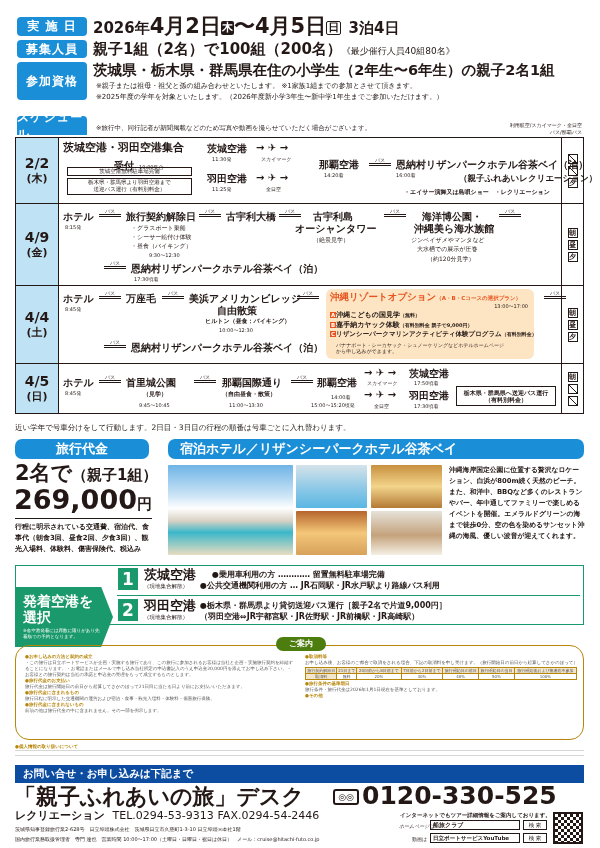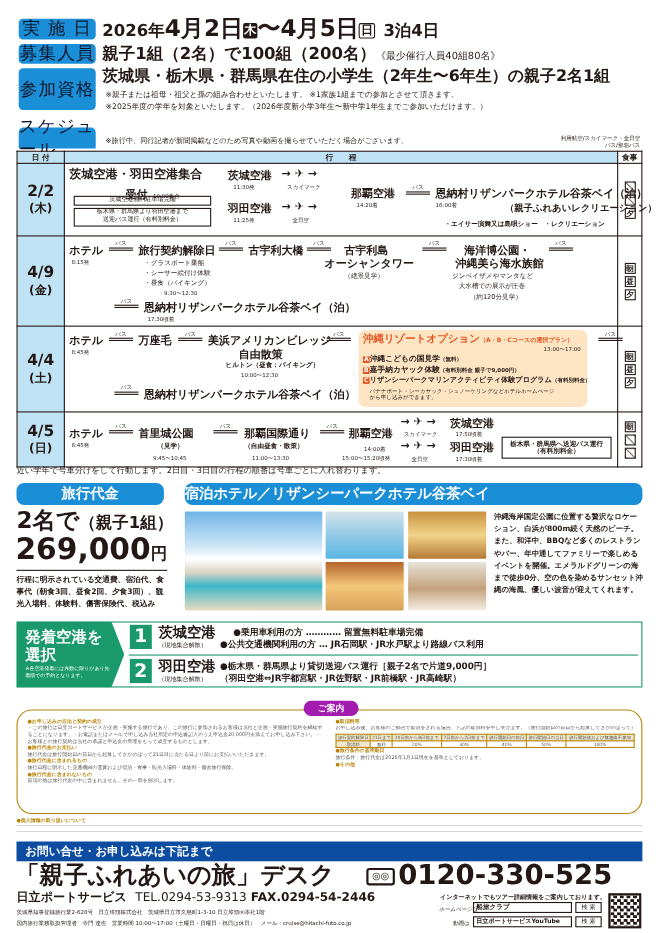--- a/index.html
+++ b/index.html
@@ -1,18 +1,18 @@
 <!DOCTYPE html>
 <html><head>
 <meta charset="utf-8">
 <style>
 *{box-sizing:border-box;margin:0;padding:0}
 body{width:600px;height:848px;background:#fff;font-family:"DejaVu Sans","Liberation Sans",sans-serif;color:#231815;overflow:hidden;position:relative}
 .abs{position:absolute}
-.lbl{background:#1a8ed6;color:#0f172a;border-radius:4px;font-weight:normal;display:flex;align-items:center;justify-content:center;font-size:16px;letter-spacing:1px}
+.lbl{background:#1a8ed6;color:#ffffff;border-radius:4px;font-weight:bold;display:flex;align-items:center;justify-content:center;font-size:12px;letter-spacing:1px}
 .hl{font-weight:bold;white-space:nowrap}
 .sm{font-size:7px;white-space:nowrap}
 .xs{font-size:5.5px;white-space:nowrap}
 table.sch{border-collapse:collapse;position:absolute;left:15px;top:137px;width:569px;border:1.5px solid #231815}
 table.sch td,table.sch th{border:1px solid #231815;padding:0;vertical-align:middle}
 table.sch th{background:#bfe3f5;font-size:7px;height:10px}
 td.day{background:#bfe3f5;width:43px;text-align:center;font-weight:bold;font-size:14px;line-height:15px}
 td.day small{font-size:11px;display:block}
 td.meal{width:22px;text-align:center}
 .mbox{display:block;width:10px;height:10px;border:1px solid #231815;margin:2px auto;font-size:7px;line-height:9px;text-align:center;font-weight:bold}
@@ -48,25 +48,20 @@
 <div class="abs sm" style="left:96px;top:81px;font-size:7px">※親子または祖母・祖父と孫の組み合わせといたします。 ※1家族1組までの参加とさせて頂きます。</div>
 <div class="abs sm" style="left:96px;top:92px;font-size:7px">※2025年度の学年を対象といたします。（2026年度新小学3年生〜新中学1年生までご参加いただけます。）</div>
 
 <div class="abs lbl" style="left:17px;top:116px;width:70px;height:19px;border-radius:4px 4px 0 0">スケジュール</div>
 <div class="abs sm" style="left:96px;top:124px;font-size:6.5px">※旅行中、同行記者が新聞掲載などのため写真や動画を撮らせていただく場合がございます。</div>
 <div class="abs xs" style="right:18px;top:122px;font-size:5px">利用航空/スカイマーク・全日空</div>
 <div class="abs xs" style="right:18px;top:129px;font-size:5px">バス/那覇バス</div>
 
 <table class="sch">
   <tbody>
-      <tr style="height:10px">
-    <th>日 付</th>
-    <th>行　　程</th>
-    <th style="background:#fff">食事</th>
-  </tr>
 
   <tr style="height:66px">
     <td class="day"><span>2/2</span><small>(木)</small></td>
     <td class="body">
       <div class="t b11" style="left:4px;top:2px">茨城空港・羽田空港集合</div>
       <div class="t" style="left:55px;top:16px"><span class="b10">受付</span> <span class="n5">10:00集合</span></div>
       <div class="box" style="left:8px;top:29px;width:125px;height:9px">茨城空港無料駐車場完備</div>
       <div class="box" style="left:8px;top:40px;width:125px;height:17px">
             <span style="display:block">栃木県・群馬県より羽田空港まで</span>
             <span style="display:block">送迎バス運行（有料別料金）</span>
@@ -203,30 +198,30 @@
 </tbody>
   </table>
 <div class="abs sm" style="left:15px;top:423px;font-size:7.5px">近い学年で号車分けをして行動します。2日目・3日目の行程の順番は号車ごとに入れ替わります。</div>
 
 <div class="abs secbar" style="left:15px;top:439px;width:134px;height:20px;font-size:13px;border-radius:7px">旅行代金</div>
 <div class="abs hl" style="left:15px;top:461px;font-size:21px;line-height:24px"><span>2名で</span><span style="font-size:15px">（親子1組）</span></div>
 <div class="abs hl" style="left:14px;top:484px;font-size:27px;line-height:32px"><span>269,000</span><span style="font-size:15px">円</span></div>
 <div class="abs" style="left:15px;top:518px;width:137px;height:1px;background:#231815"></div>
 <div class="abs" style="left:15px;top:522px;width:140px;font-size:7px;line-height:11px;font-weight:bold">行程に明示されている交通費、宿泊代、食事代（朝食3回、昼食2回、夕食3回）、観光入場料、体験料、傷害保険代、税込み</div>
 
-<div class="abs secbar" style="left:168px;top:439px;width:416px;height:20px;font-size:13px;border-radius:7px;justify-content:flex-start;">宿泊ホテル／リザンシーパークホテル谷茶ベイ</div>
+<div class="abs secbar" style="left:168px;top:439px;width:416px;height:20px;font-size:13px;border-radius:7px;justify-content:flex-start;padding-left:12px">宿泊ホテル／リザンシーパークホテル谷茶ベイ</div>
 <div class="photo" style="left:168px;top:465px;width:125px;height:90px;background:linear-gradient(180deg,#6fb4e6 0%,#cfe6f7 35%,#fff 48%,#d9d2c4 62%,#3bb7c9 75%,#e9dcc0 100%)"></div>
 <div class="photo" style="left:296px;top:465px;width:71px;height:43px;background:linear-gradient(180deg,#d5e3ea,#8cc8e6 55%,#5ab6e3)"></div>
 <div class="photo" style="left:371px;top:465px;width:71px;height:43px;background:linear-gradient(180deg,#c8903f,#f2d48a 50%,#b47a35)"></div>
 <div class="photo" style="left:296px;top:511px;width:71px;height:44px;background:linear-gradient(180deg,#b5652b,#f4c77a 50%,#d7a15a)"></div>
 <div class="photo" style="left:371px;top:511px;width:71px;height:44px;background:linear-gradient(180deg,#e6e2d9,#c4a27c 55%,#f5efe4)"></div>
 <div class="abs" style="left:449px;top:465px;width:136px;font-size:6.8px;line-height:11px;font-weight:bold">沖縄海岸国定公園に位置する贅沢なロケーション、白浜が800m続く天然のビーチ。また、和洋中、BBQなど多くのレストランやバー、年中通してファミリーで楽しめるイベントを開催。エメラルドグリーンの海まで徒歩0分、空の色を染めるサンセット沖縄の海風、優しい波音が迎えてくれます。</div>
 
 <div class="abs" style="left:15px;top:565px;width:569px;height:60px;border:1.5px solid #1a9a6c"></div>
-<div class="abs" style="left:15px;top:565px;width:98px;height:60px;background:#1a9a6c;clip-path:polygon(0 0,88% 0,100% 50%,88% 100%,0 100%)">
+<div class="abs" style="left:15px;top:587px;width:98px;height:60px;background:#1a9a6c;clip-path:polygon(0 0,88% 0,100% 50%,88% 100%,0 100%)">
   <div class="gn" style="position:absolute;left:8px;top:6px;font-size:14px;font-weight:bold">発着空港を</div>
   <div class="gn" style="position:absolute;left:8px;top:22px;font-size:14px;font-weight:bold">選択</div>
   <div class="gn" style="position:absolute;left:8px;top:41px;width:78px;font-size:4.5px;line-height:6px">※各空港発着には席数に限りがあり先着順での予約となります。</div>
 </div>
 <div class="abs" style="left:118px;top:568px">
   <div style="position:absolute;left:0;top:0;width:20px;height:22px;background:#1a9a6c;color:#fff;font-size:17px;font-weight:bold;text-align:center;line-height:22px">1</div>
   <div style="position:absolute;left:26px;top:-2px;font-size:13px;font-weight:bold;white-space:nowrap">茨城空港</div>
   <div style="position:absolute;left:26px;top:15px;font-size:5.5px;white-space:nowrap">（現地集合解散）</div>
   <div style="position:absolute;left:94px;top:1px;font-size:8px;font-weight:bold;white-space:nowrap">●乗用車利用の方 ………… 留置無料駐車場完備</div>
   <div style="position:absolute;left:82px;top:12px;font-size:8px;font-weight:bold;white-space:nowrap">●公共交通機関利用の方 … JR石岡駅・JR水戸駅より路線バス利用</div>
@@ -234,21 +229,21 @@
 <div class="abs" style="left:117px;top:595px;width:463px;height:1px;background:#1a9a6c"></div>
 <div class="abs" style="left:118px;top:599px">
   <div style="position:absolute;left:0;top:0;width:20px;height:22px;background:#1a9a6c;color:#fff;font-size:17px;font-weight:bold;text-align:center;line-height:22px">2</div>
   <div style="position:absolute;left:26px;top:-2px;font-size:13px;font-weight:bold;white-space:nowrap">羽田空港</div>
   <div style="position:absolute;left:26px;top:15px;font-size:5.5px;white-space:nowrap">（現地集合解散）</div>
   <div style="position:absolute;left:82px;top:1px;font-size:8px;font-weight:bold;white-space:nowrap">●栃木県・群馬県より貸切送迎バス運行［親子2名で片道9,000円］</div>
   <div style="position:absolute;left:82px;top:12px;font-size:8px;font-weight:bold;white-space:nowrap">（羽田空港⇔JR宇都宮駅・JR佐野駅・JR前橋駅・JR高崎駅）</div>
 </div>
 
 <div class="abs" style="left:15px;top:645px;width:569px;height:95px;border:1.5px solid #b8860b;border-radius:14px"></div>
-<div class="abs" style="left:276px;top:637px;width:50px;height:14px;background:#a21caf;color:#fff;font-size:8px;font-weight:bold;text-align:center;line-height:14px;border-radius:7px">ご案内</div>
+<div class="abs" style="left:276px;top:637px;width:50px;height:14px;background:#4d7c0f;color:#fff;font-size:8px;font-weight:bold;text-align:center;line-height:14px;border-radius:7px">ご案内</div>
 <div class="abs" style="left:25px;top:654px;width:270px">
   <div class="note-txt" style="color:#b8860b;font-weight:bold">●お申し込みの方法と契約の成立</div>
   <div class="note-txt">・この旅行は日立ポートサービスが企画・実施する旅行であり、この旅行に参加されるお客様は当社と企画・実施旅行契約を締結することになります。・お電話またはメールで申し込み当社所定の申込書記入のうえ申込金20,000円を添えてお申し込み下さい。・お客様との旅行契約は当社の承諾と申込金の受理をもって成立するものとします。</div>
   <div class="note-txt" style="color:#b8860b;font-weight:bold">●旅行代金のお支払い</div>
   <div class="note-txt">旅行代金は旅行開始日の前日から起算してさかのぼって21日目に当たる日より前にお支払いいただきます。</div>
   <div class="note-txt" style="color:#b8860b;font-weight:bold">●旅行代金に含まれるもの</div>
   <div class="note-txt">旅行日程に明示した交通機関の運賃および宿泊・食事・観光入場料・体験料・傷害旅行保険。</div>
   <div class="note-txt" style="color:#b8860b;font-weight:bold">●旅行代金に含まれないもの</div>
   <div class="note-txt">前項の他は旅行代金の中に含まれません。その一部を例示します。</div>
 </div>
@@ -284,21 +279,21 @@
 <div class="abs note-txt" style="left:15px;top:744px;color:#b8860b;font-weight:bold">●個人情報の取り扱いについて</div>
 <div class="abs" style="left:15px;top:750px;width:569px;height:10px;background:repeating-linear-gradient(180deg,#bbb 0 1px,transparent 1px 5px);opacity:.6"></div>
 
 <div class="abs" style="left:15px;top:765px;width:569px;height:18px;background:#0c4da2">
   <span style="color:#fff;font-size:10.5px;font-weight:bold;position:absolute;left:8px;top:2px;white-space:nowrap">お問い合せ・お申し込みは下記まで</span>
 </div>
 <div class="abs hl" style="left:14px;top:784px;font-size:22px;line-height:26px">「親子ふれあいの旅」デスク</div>
 <div class="abs" style="left:333px;top:789px;width:26px;height:16px;border:2px solid #231815;border-radius:3px;font-size:9px;font-weight:bold;text-align:center;line-height:12px">◎◎</div>
 <div class="abs hl" style="left:362px;top:782px;font-size:25px;line-height:28px">0120-330-525</div>
 <div class="abs hl" style="left:15px;top:809px;font-size:11px;line-height:14px">
-  <span>日立ポートサービス</span>&nbsp;&nbsp;<span style="font-weight:normal">TEL.0294-53-9313</span> <span style="font-weight:bold">FAX.0294-54-2446</span>
+  <span>レクリエーション</span>&nbsp;&nbsp;<span style="font-weight:normal">TEL.0294-53-9313</span> <span style="font-weight:normal">FAX.0294-54-2446</span>
 </div>
 <div class="abs xs" style="left:15px;top:826px;font-size:5px">茨城県知事登録旅行業2-628号　日立埠頭株式会社　茨城県日立市久慈町1-3-10 日立埠頭㈱本社1階</div>
 <div class="abs xs" style="left:15px;top:836px;font-size:5px">国内旅行業務取扱管理者　寺門 達也　営業時間 10:00〜17:00（土曜日・日曜日・祝日は休日）　メール：cruise@hitachi-futo.co.jp</div>
 <div class="abs xs" style="left:400px;top:812px;font-size:5.5px;font-weight:bold">インターネットでもツアー詳細情報をご案内しております。</div>
 <div class="abs xs" style="left:399px;top:823px;font-size:5px;font-style:italic">ホームページは</div>
 <div class="abs" style="left:430px;top:820px;width:90px;height:10px;border:1px solid #231815;font-size:6px;padding-left:2px;line-height:8px;font-weight:bold"><span>船旅クラブ</span></div>
 <div class="abs" style="left:523px;top:820px;width:24px;height:10px;border:1px solid #231815;font-size:5.5px;text-align:center;line-height:8px">検 索</div>
 <div class="abs xs" style="left:412px;top:836px;font-size:5px">動画は</div>
 <div class="abs" style="left:430px;top:833px;width:90px;height:10px;border:1px solid #231815;font-size:5.5px;padding-left:2px;line-height:8px;font-weight:bold"><span>日立ポートサービスYouTube</span></div>
 <div class="abs" style="left:523px;top:833px;width:24px;height:10px;border:1px solid #231815;font-size:5.5px;text-align:center;line-height:8px">検 索</div>

